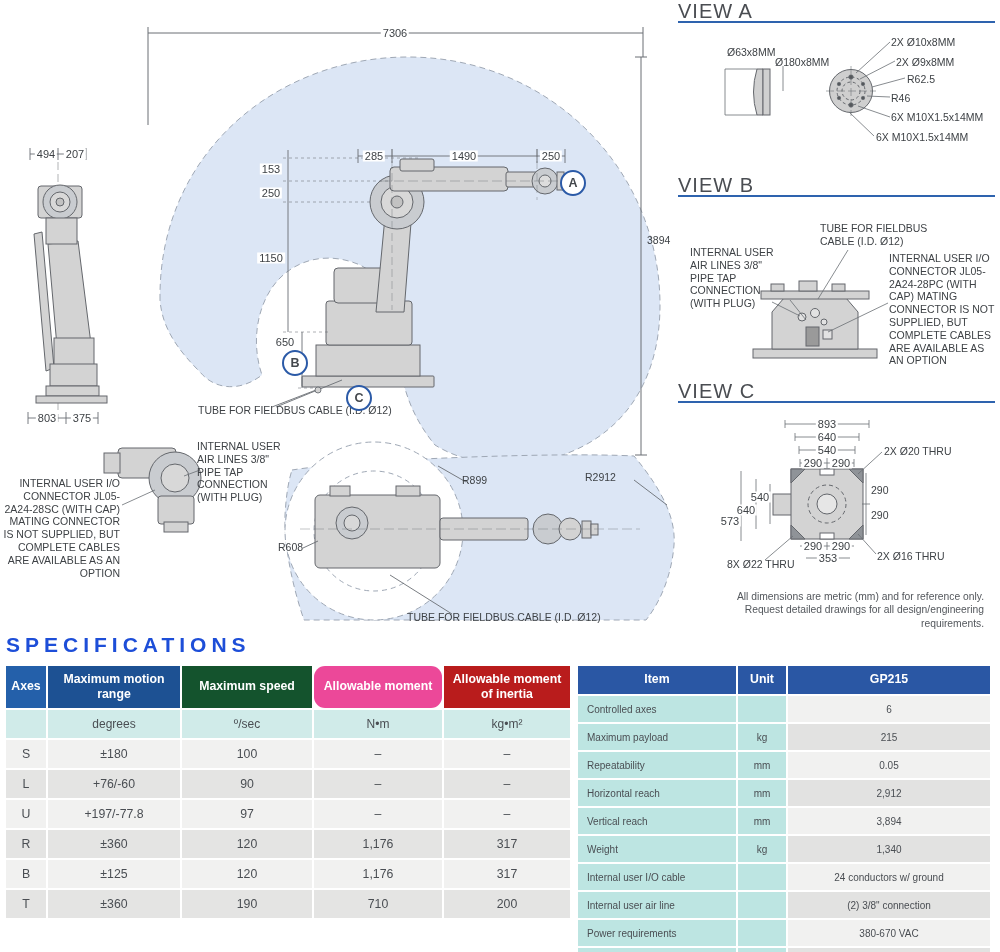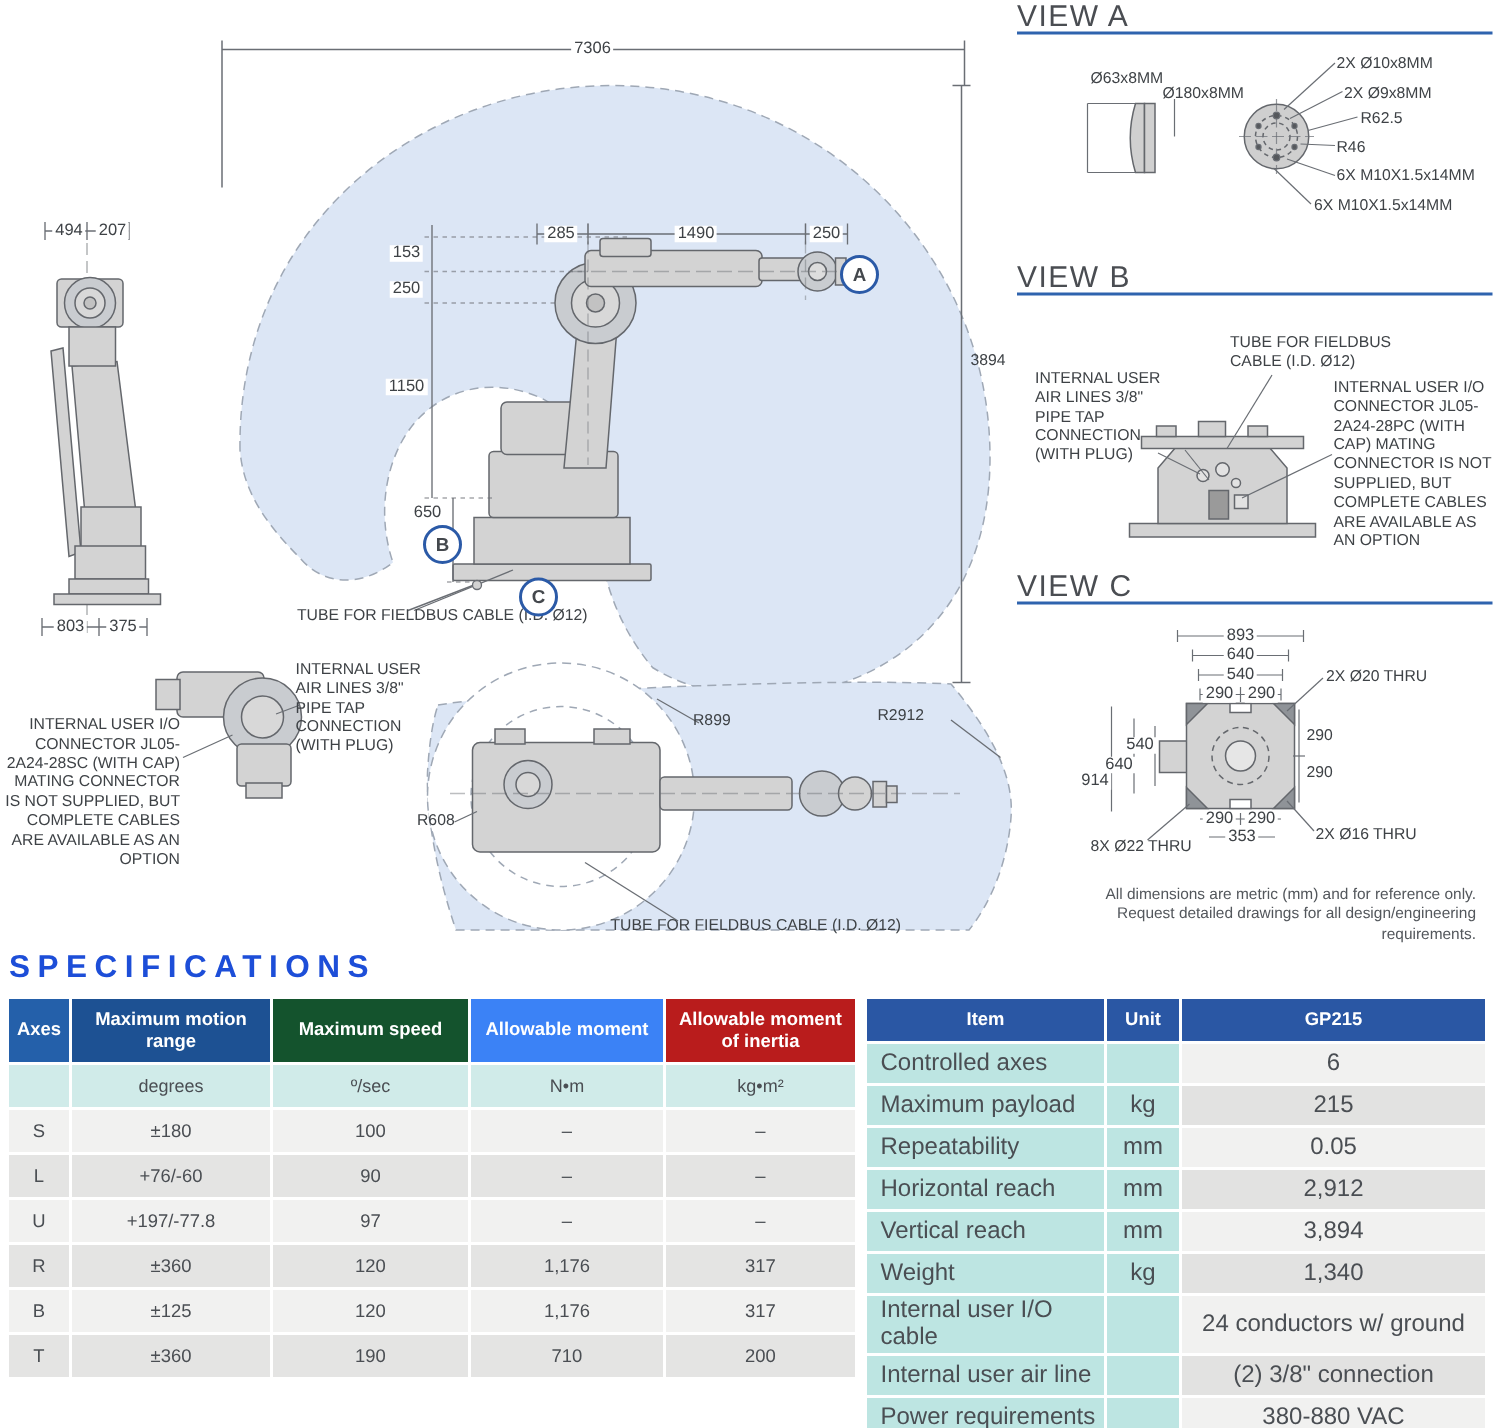--- a/index.html
+++ b/index.html
@@ -21,27 +21,27 @@
   .spec-title{position:absolute;left:6px;top:633px;margin:0;font-size:21px;font-weight:800;
        letter-spacing:5px;color:#1d4ed8;}
   table{position:absolute;border-collapse:separate;border-spacing:2px;}
   .axes-table{left:4px;top:664px;}
   .item-table{left:576px;top:664px;}
   th{color:#fff;font-weight:700;font-size:12.3px;text-align:center;vertical-align:middle;
      line-height:1.25;padding:2px 4px;}
   .axes-table th{height:38px;}
   .axes-table td{height:26px;text-align:center;font-size:12.3px;color:#4A4E53;}
   .axes-table .h0{background:#2460AA;} .axes-table .h1{background:#1D5193;}
-  .axes-table .h2{background:#14532d;} .axes-table .h3{background:#3b82f6;}
+  .axes-table .h2{background:#14532d;} .axes-table .h3{background:#ec4899;border-radius:11px;}
   .axes-table .h4{background:#b91c1c;}
   .axes-table tr.units td{background:#D0EBE9;font-size:12px;}
   .axes-table tr.lt td{background:#F1F1F0;}
   .axes-table tr.dk td{background:#E4E4E3;}
   .item-table th{background:#2A57A4;height:24px;}
-  .item-table td{height:24px;font-size:16px;color:#4A4E53;}
+  .item-table td{height:24px;font-size:10px;color:#4A4E53;}
   .item-table td.item{background:#BDE5E2;text-align:left;padding-left:9px;}
   .item-table td.unit{background:#BDE5E2;text-align:center;}
   .item-table td.val{text-align:center;}
   .item-table tr.lt td.val{background:#F1F1F0;}
   .item-table tr.dk td.val{background:#E2E2E1;}
 </style>
 </head>
 <body>
 
 <div class="sheet">
@@ -293,21 +293,21 @@
 
   <span class="view-title" style="left:678px;top:380px">VIEW C</span>
   <div class="view-rule" style="left:678px;top:401px"></div>
   <span class="dim" style="left:827px;top:424px">893</span>
   <span class="dim" style="left:827px;top:437px">640</span>
   <span class="dim" style="left:827px;top:450px">540</span>
   <span class="dim" style="left:813px;top:463px">290</span>
   <span class="dim" style="left:841px;top:463px">290</span>
   <span class="dim" style="left:760px;top:497px">540</span>
   <span class="dim" style="left:746px;top:510px">640</span>
-  <span class="dim" style="left:730px;top:521px">914</span>
+  <span class="dim" style="left:730px;top:521px">573</span>
   <span class="lbl nowrap" style="left:871px;top:484px">290</span>
   <span class="lbl nowrap" style="left:871px;top:509px">290</span>
   <span class="dim" style="left:813px;top:546px">290</span>
   <span class="dim" style="left:841px;top:546px">290</span>
   <span class="dim" style="left:828px;top:558px">353</span>
   <span class="lbl nowrap" style="left:884px;top:445px">2X Ø20 THRU</span>
   <span class="lbl nowrap" style="left:877px;top:550px">2X Ø16 THRU</span>
   <span class="lbl nowrap" style="left:727px;top:558px">8X Ø22 THRU</span>
 
   <div class="footnote">
@@ -437,21 +437,21 @@
         <td class="val">24 conductors w/ ground</td>
       </tr>
       <tr class="dk">
         <td class="item">Internal user air line</td>
         <td class="unit"></td>
         <td class="val">(2) 3/8" connection</td>
       </tr>
       <tr class="lt">
         <td class="item">Power requirements</td>
         <td class="unit"></td>
-        <td class="val">380-880 VAC</td>
+        <td class="val">380-670 VAC</td>
       </tr>
       <tr class="dk">
         <td class="item">Power rating</td>
         <td class="unit">kVA</td>
         <td class="val">5</td>
       </tr>
     </tbody>
   </table>
 </div>
 

